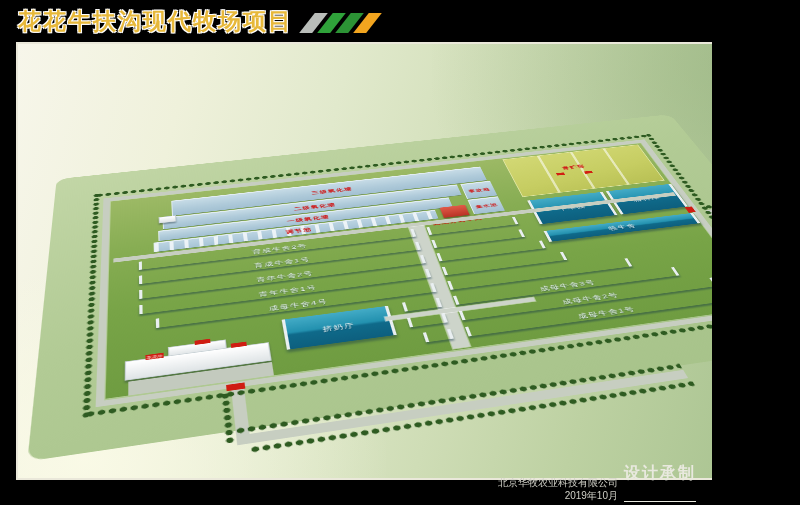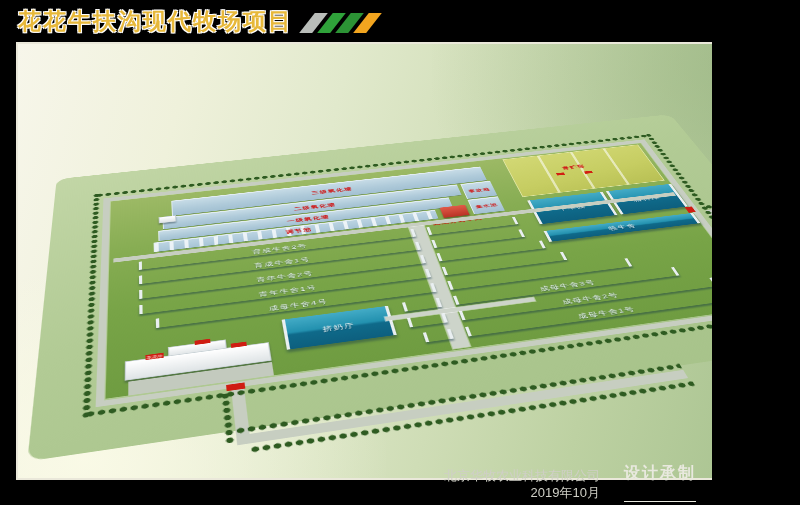--- a/index.html
+++ b/index.html
@@ -56,21 +56,21 @@
       border-left:3px solid #e9eff1;border-right:3px solid #e9eff1;box-shadow:0 4px 3px rgba(15,50,70,.4);
       display:flex;align-items:center;justify-content:center;}
   .whitebld{background:linear-gradient(180deg,#ffffff,#dfe4e6);box-shadow:0 3px 2px rgba(40,60,70,.4);border:1px solid #c9d2d6;}
   .redbld{background:linear-gradient(180deg,#e05a48,#b93325);box-shadow:0 2px 2px rgba(60,20,10,.5);}
   .redsign{background:#cf1d12;display:flex;align-items:center;justify-content:center;}
   .redsign span{position:static;color:#fff;font-size:5px;white-space:nowrap;}
   .lane{background:#cdd4ca;box-shadow:0 0 0 1px rgba(255,255,255,.45);}
   .plaza{background:#c3cabe;}
   
   .credits{position:absolute;right:16px;bottom:3px;display:flex;align-items:flex-end;z-index:6;}
-  .credit-lines{text-align:right;color:#cfcfc6;font-size:13px;line-height:1.3;margin-right:24px;}
+  .credit-lines{text-align:right;color:#cfcfc6;font-size:10px;line-height:1.3;margin-right:6px;}
   .credit-role{color:#e9e9df;font-size:16px;font-weight:bold;letter-spacing:2px;border-bottom:1px solid #e9e9df;padding-bottom:17px;}
 </style>
 </head>
 <body>
 
 <div class="canvas">
 
   <div class="titlebar">
     <span class="title-text">花花牛扶沟现代牧场项目</span>
     <span class="logo-stripes">

